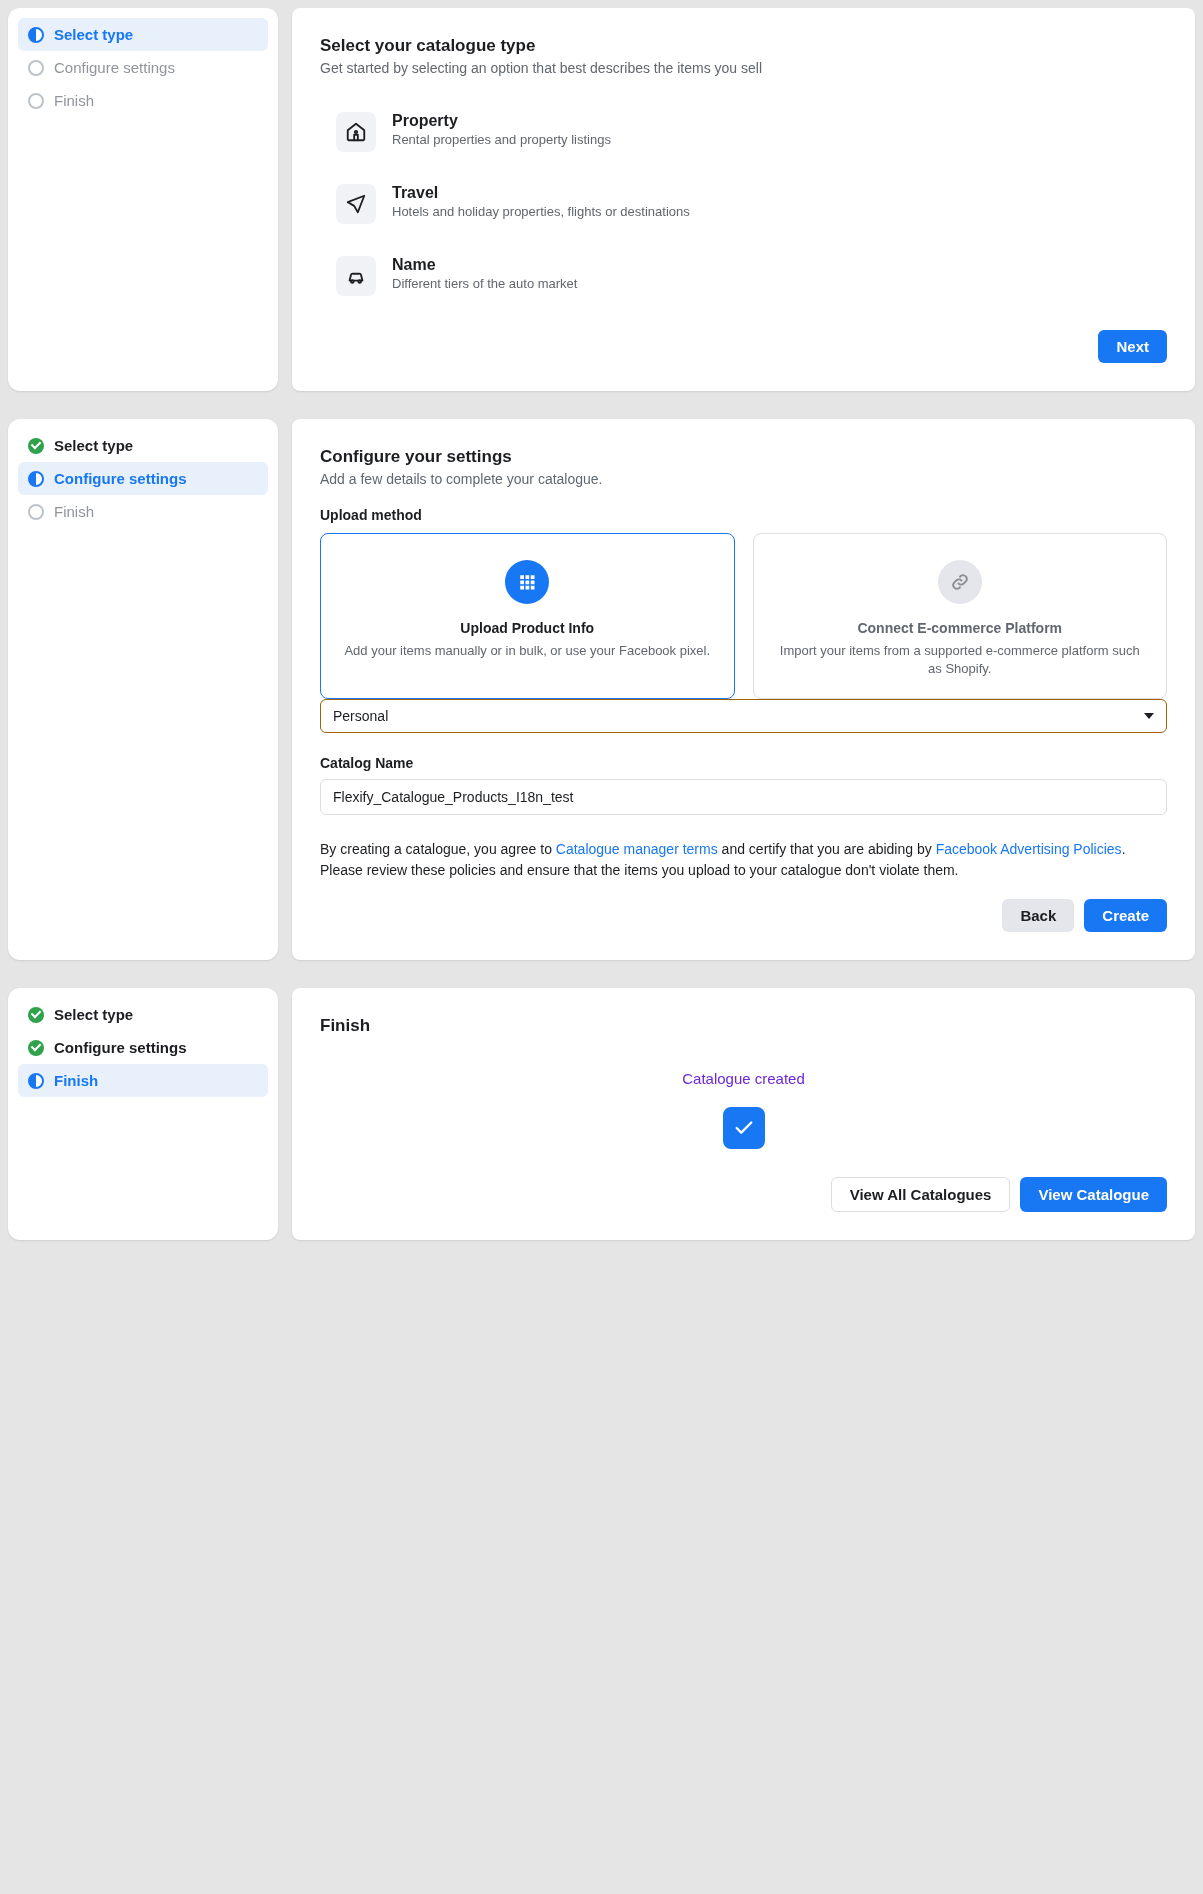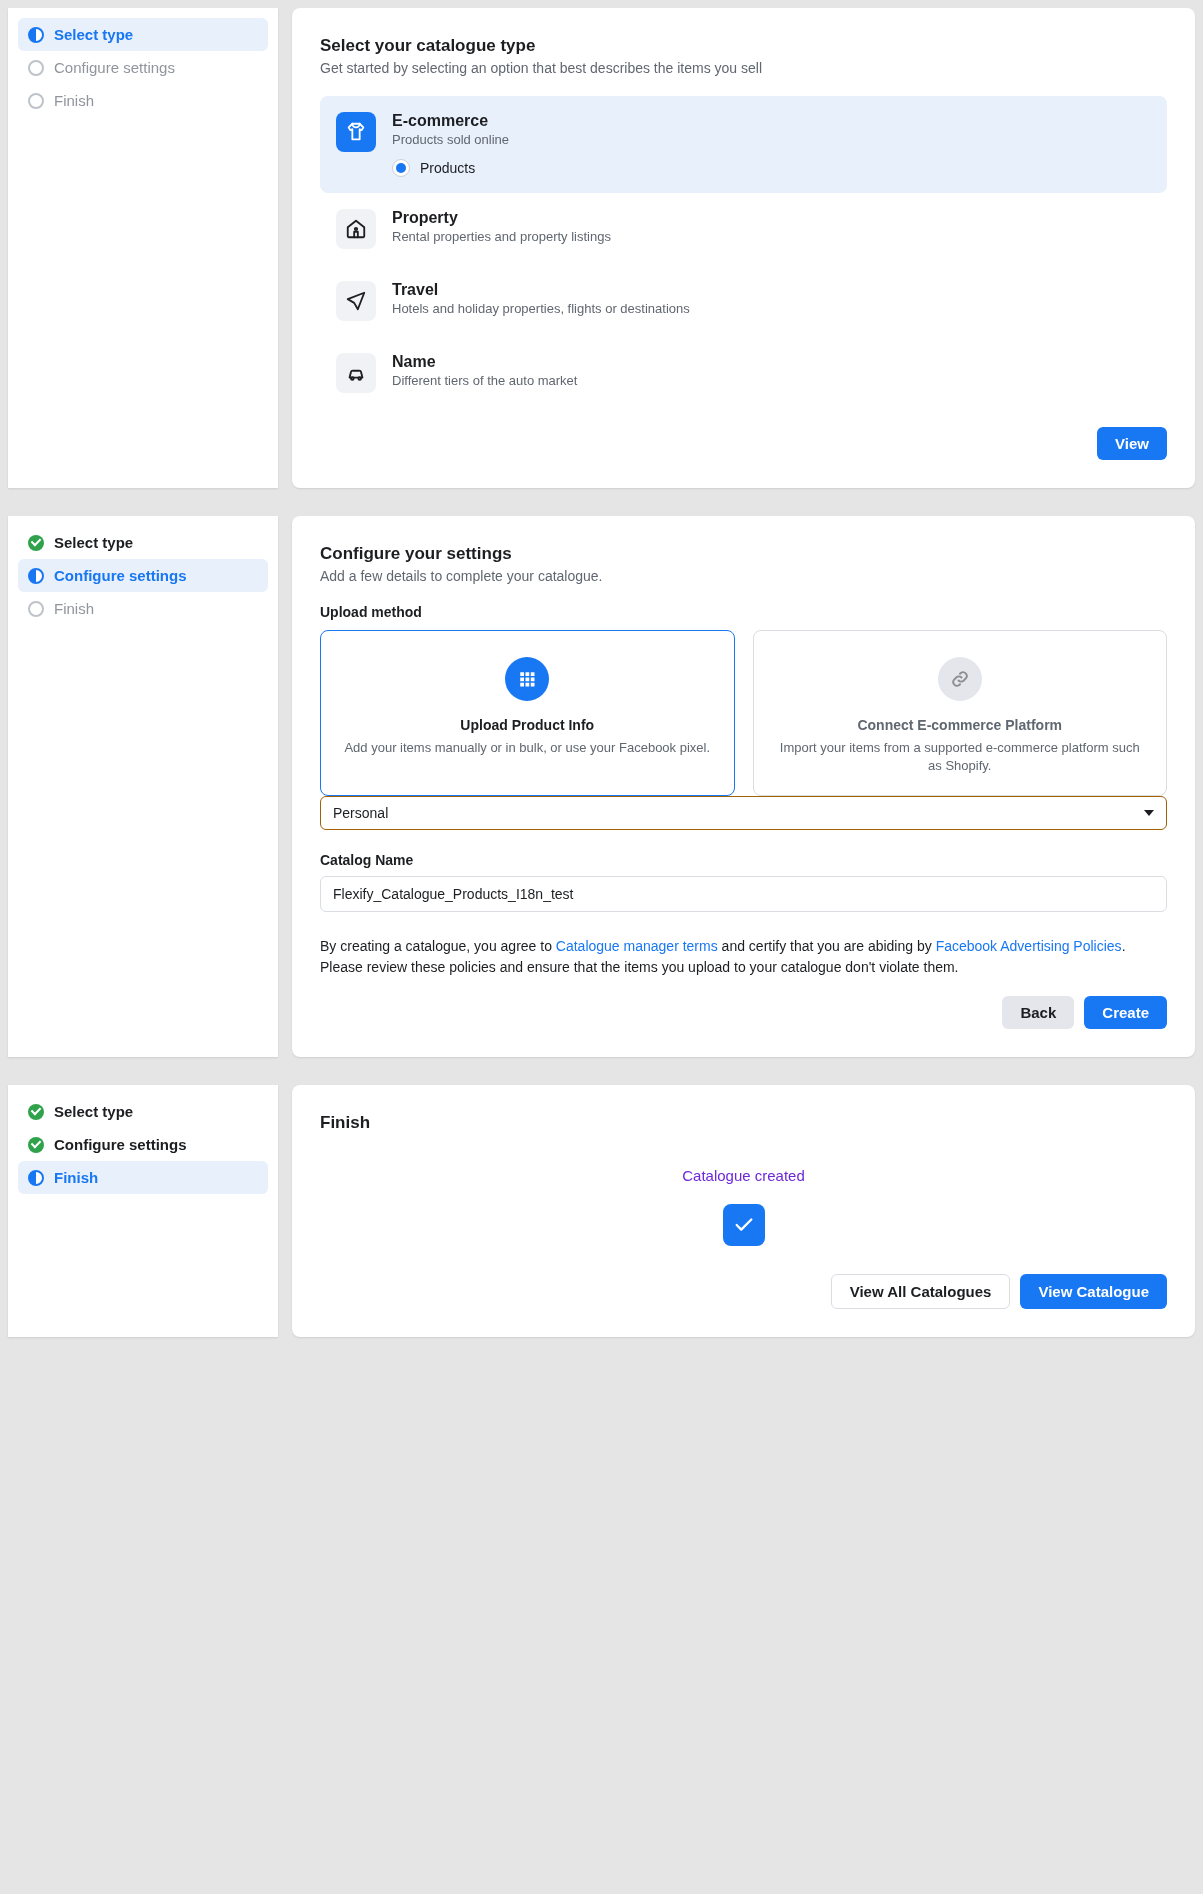--- a/index.html
+++ b/index.html
@@ -8,21 +8,21 @@
   background: #e5e5e5;
   padding: 8px;
   color: #1c1e21;
   font-size: 14px;
 }
 .row { display: flex; gap: 14px; margin-bottom: 28px; }
 .sidebar {
   width: 270px;
   flex-shrink: 0;
   background: #fff;
-  border-radius: 0;
+  border-radius: 12px;
   padding: 10px;
   box-shadow: 0 1px 2px rgba(0,0,0,.1);
 }
 .main {
   flex: 1;
   background: #fff;
   border-radius: 8px;
   padding: 28px;
   box-shadow: 0 1px 2px rgba(0,0,0,.1);
   position: relative;
@@ -136,36 +136,20 @@
     <div class="step-item">
       <span class="step-circle"></span>
       <span>Finish</span>
     </div>
   </div>
 
   <div class="main">
     <h2>Select your catalogue type</h2>
     <div class="subtitle">Get started by selecting an option that best describes the items you sell</div>
 
-    <div class="option-card selected">
-      <div class="option-icon">
-        <svg width="22" height="22" viewBox="0 0 24 24" fill="none" stroke="#fff" stroke-width="2" stroke-linecap="round" stroke-linejoin="round">
-            <path d="M20 7L16 3H8L4 7l2 3 2-1v11h8V9l2 1 2-3z"></path>
-            <path d="M8 3a4 4 0 008 0"></path>
-          </svg>
-      </div>
-      <div style="flex:1">
-        <div class="option-title">E-commerce</div>
-        <div class="option-desc">Products sold online</div>
-        <div class="radio-row">
-          <span class="radio-dot"></span>
-          <span>Products</span>
-        </div>
-      </div>
-    </div>
 
     <div class="option-card">
       <div class="option-icon">
         <svg width="22" height="22" viewBox="0 0 24 24" fill="none" stroke="#1c1e21" stroke-width="2" stroke-linecap="round" stroke-linejoin="round">
             <path d="M3 10l9-7 9 7v10a1 1 0 01-1 1H4a1 1 0 01-1-1V10z"></path>
             <path d="M10 21v-6h4v6"></path>
             <circle cx="12" cy="12" r="1.3"></circle>
           </svg>
       </div>
       <div>
@@ -194,21 +178,21 @@
             <circle cx="16" cy="18" r="1.5"></circle>
           </svg>
       </div>
       <div>
         <div class="option-title">Name</div>
         <div class="option-desc">Different tiers of the auto market</div>
       </div>
     </div>
 
     <div class="btn-row">
-      <button class="btn btn-primary">View</button>
+      <button class="btn btn-primary">Next</button>
     </div>
   </div>
 </div>
 
 <div class="row">
   <div class="sidebar">
     <div class="step-item done">
       <span class="step-check"></span>
       <span>Select type</span>
     </div>

